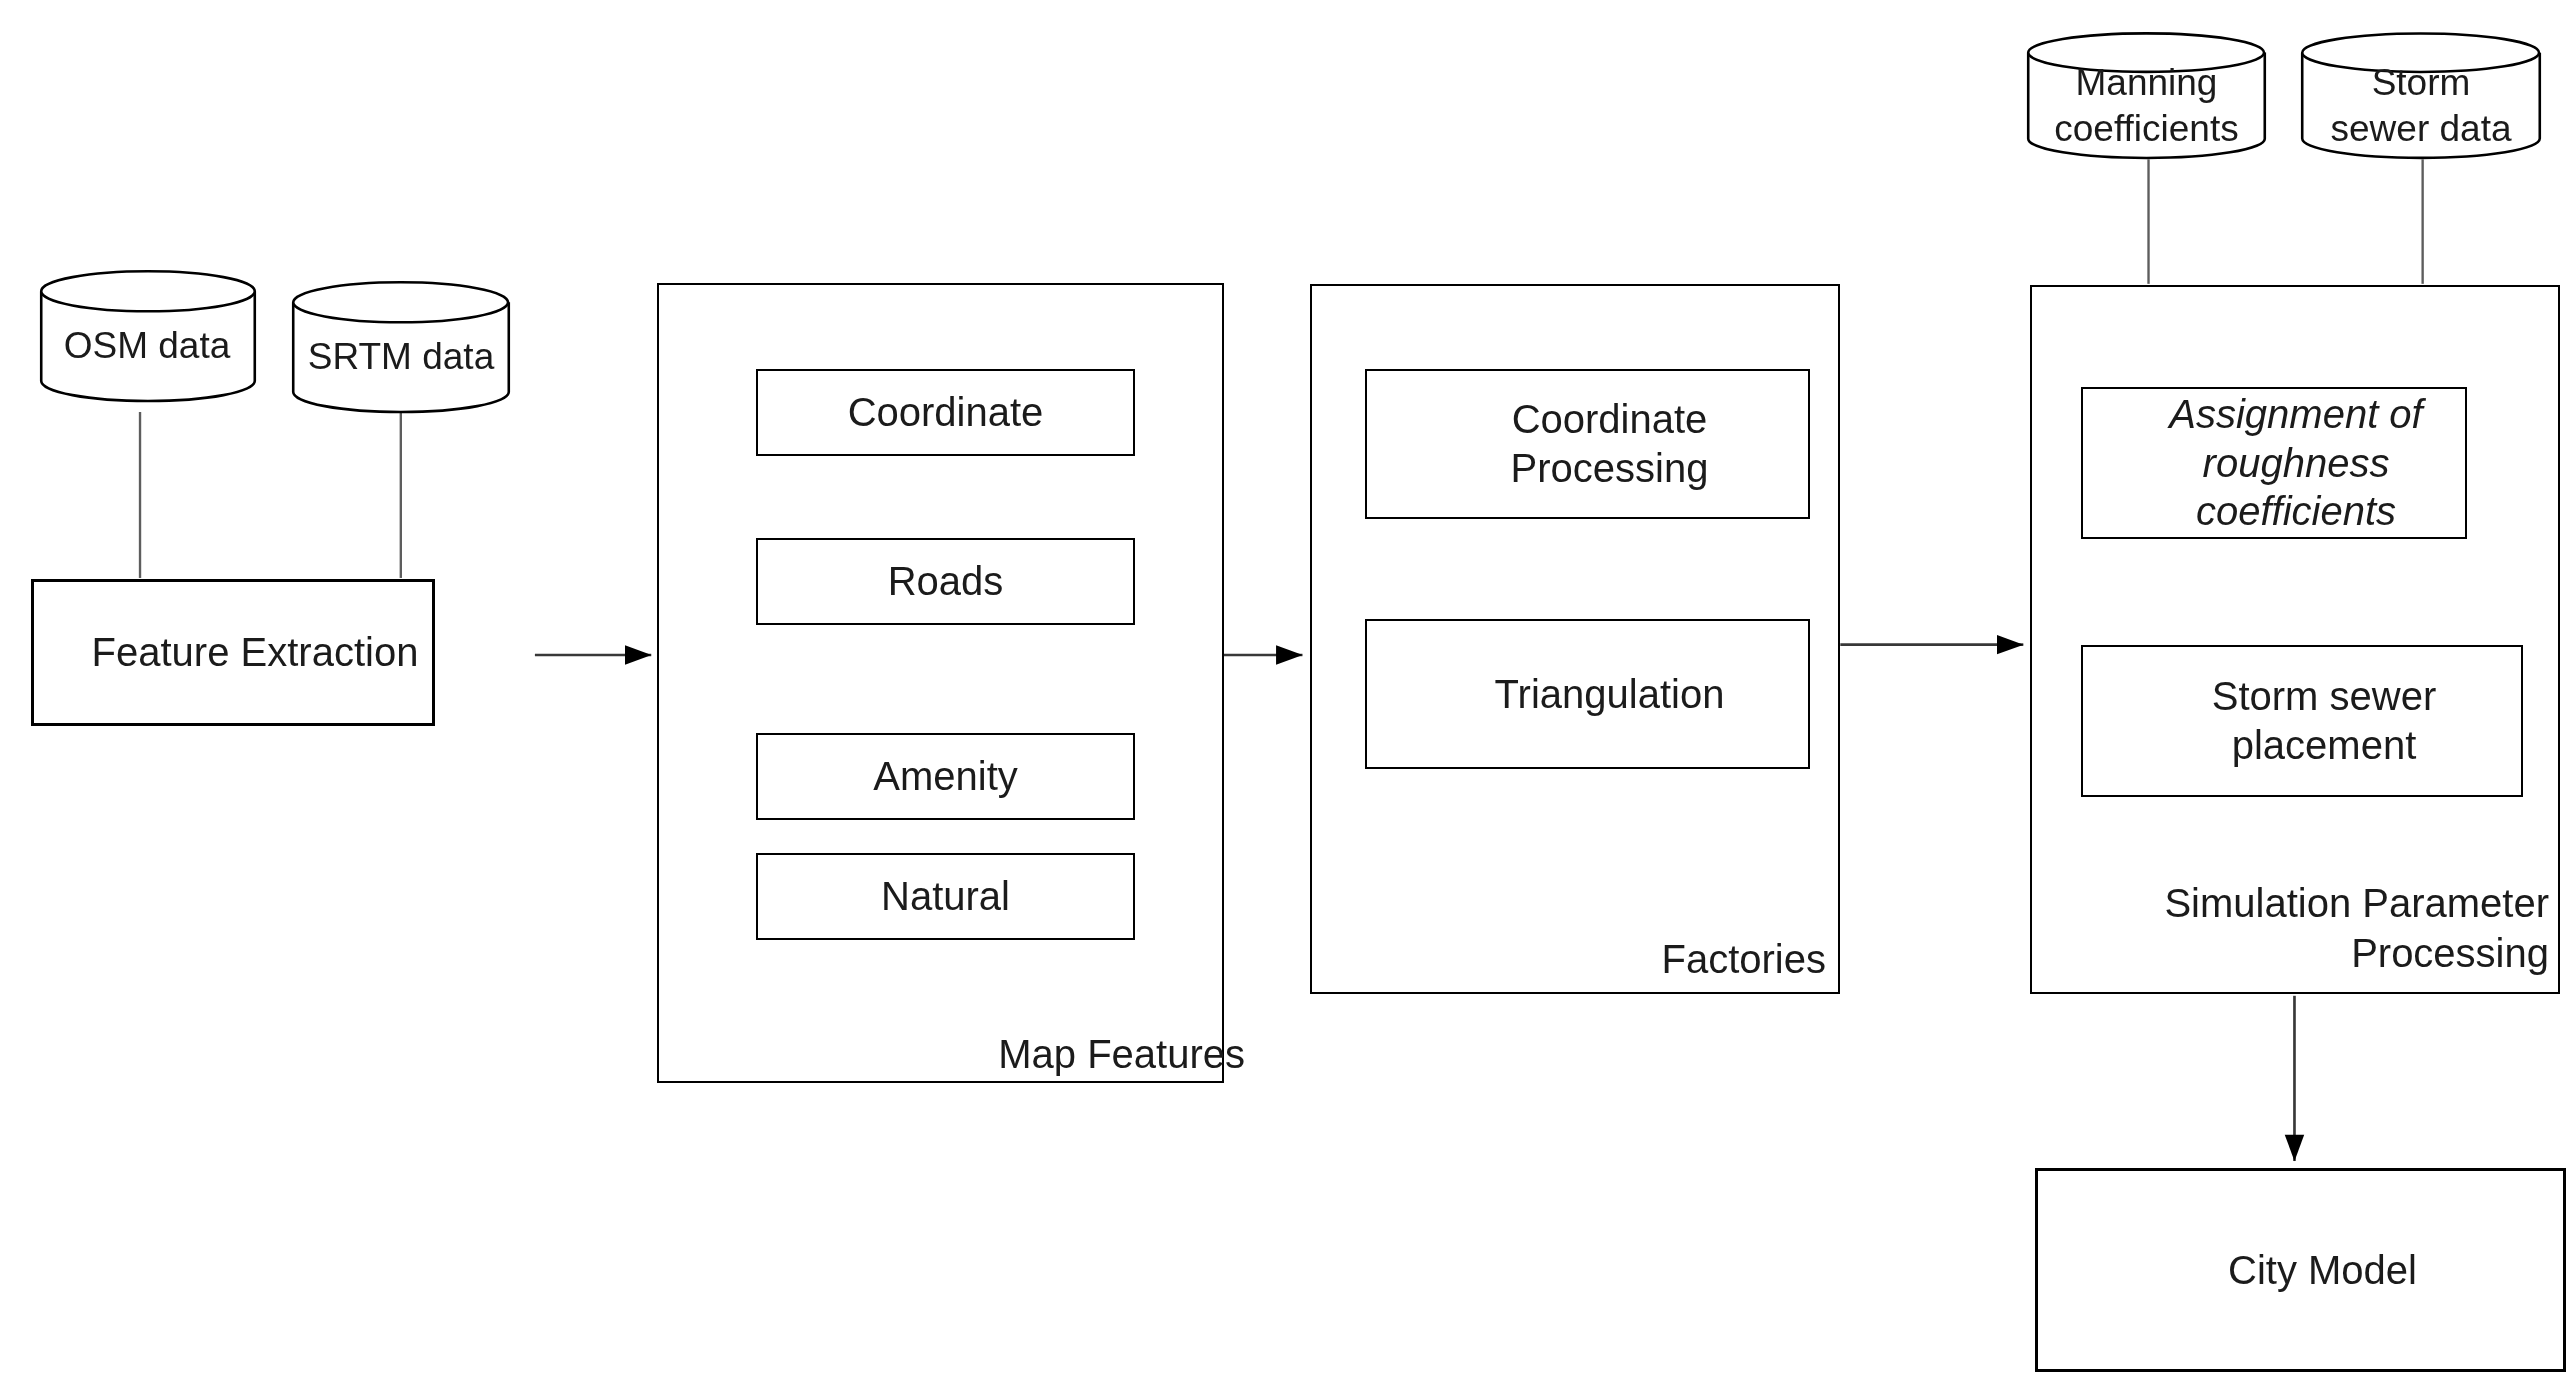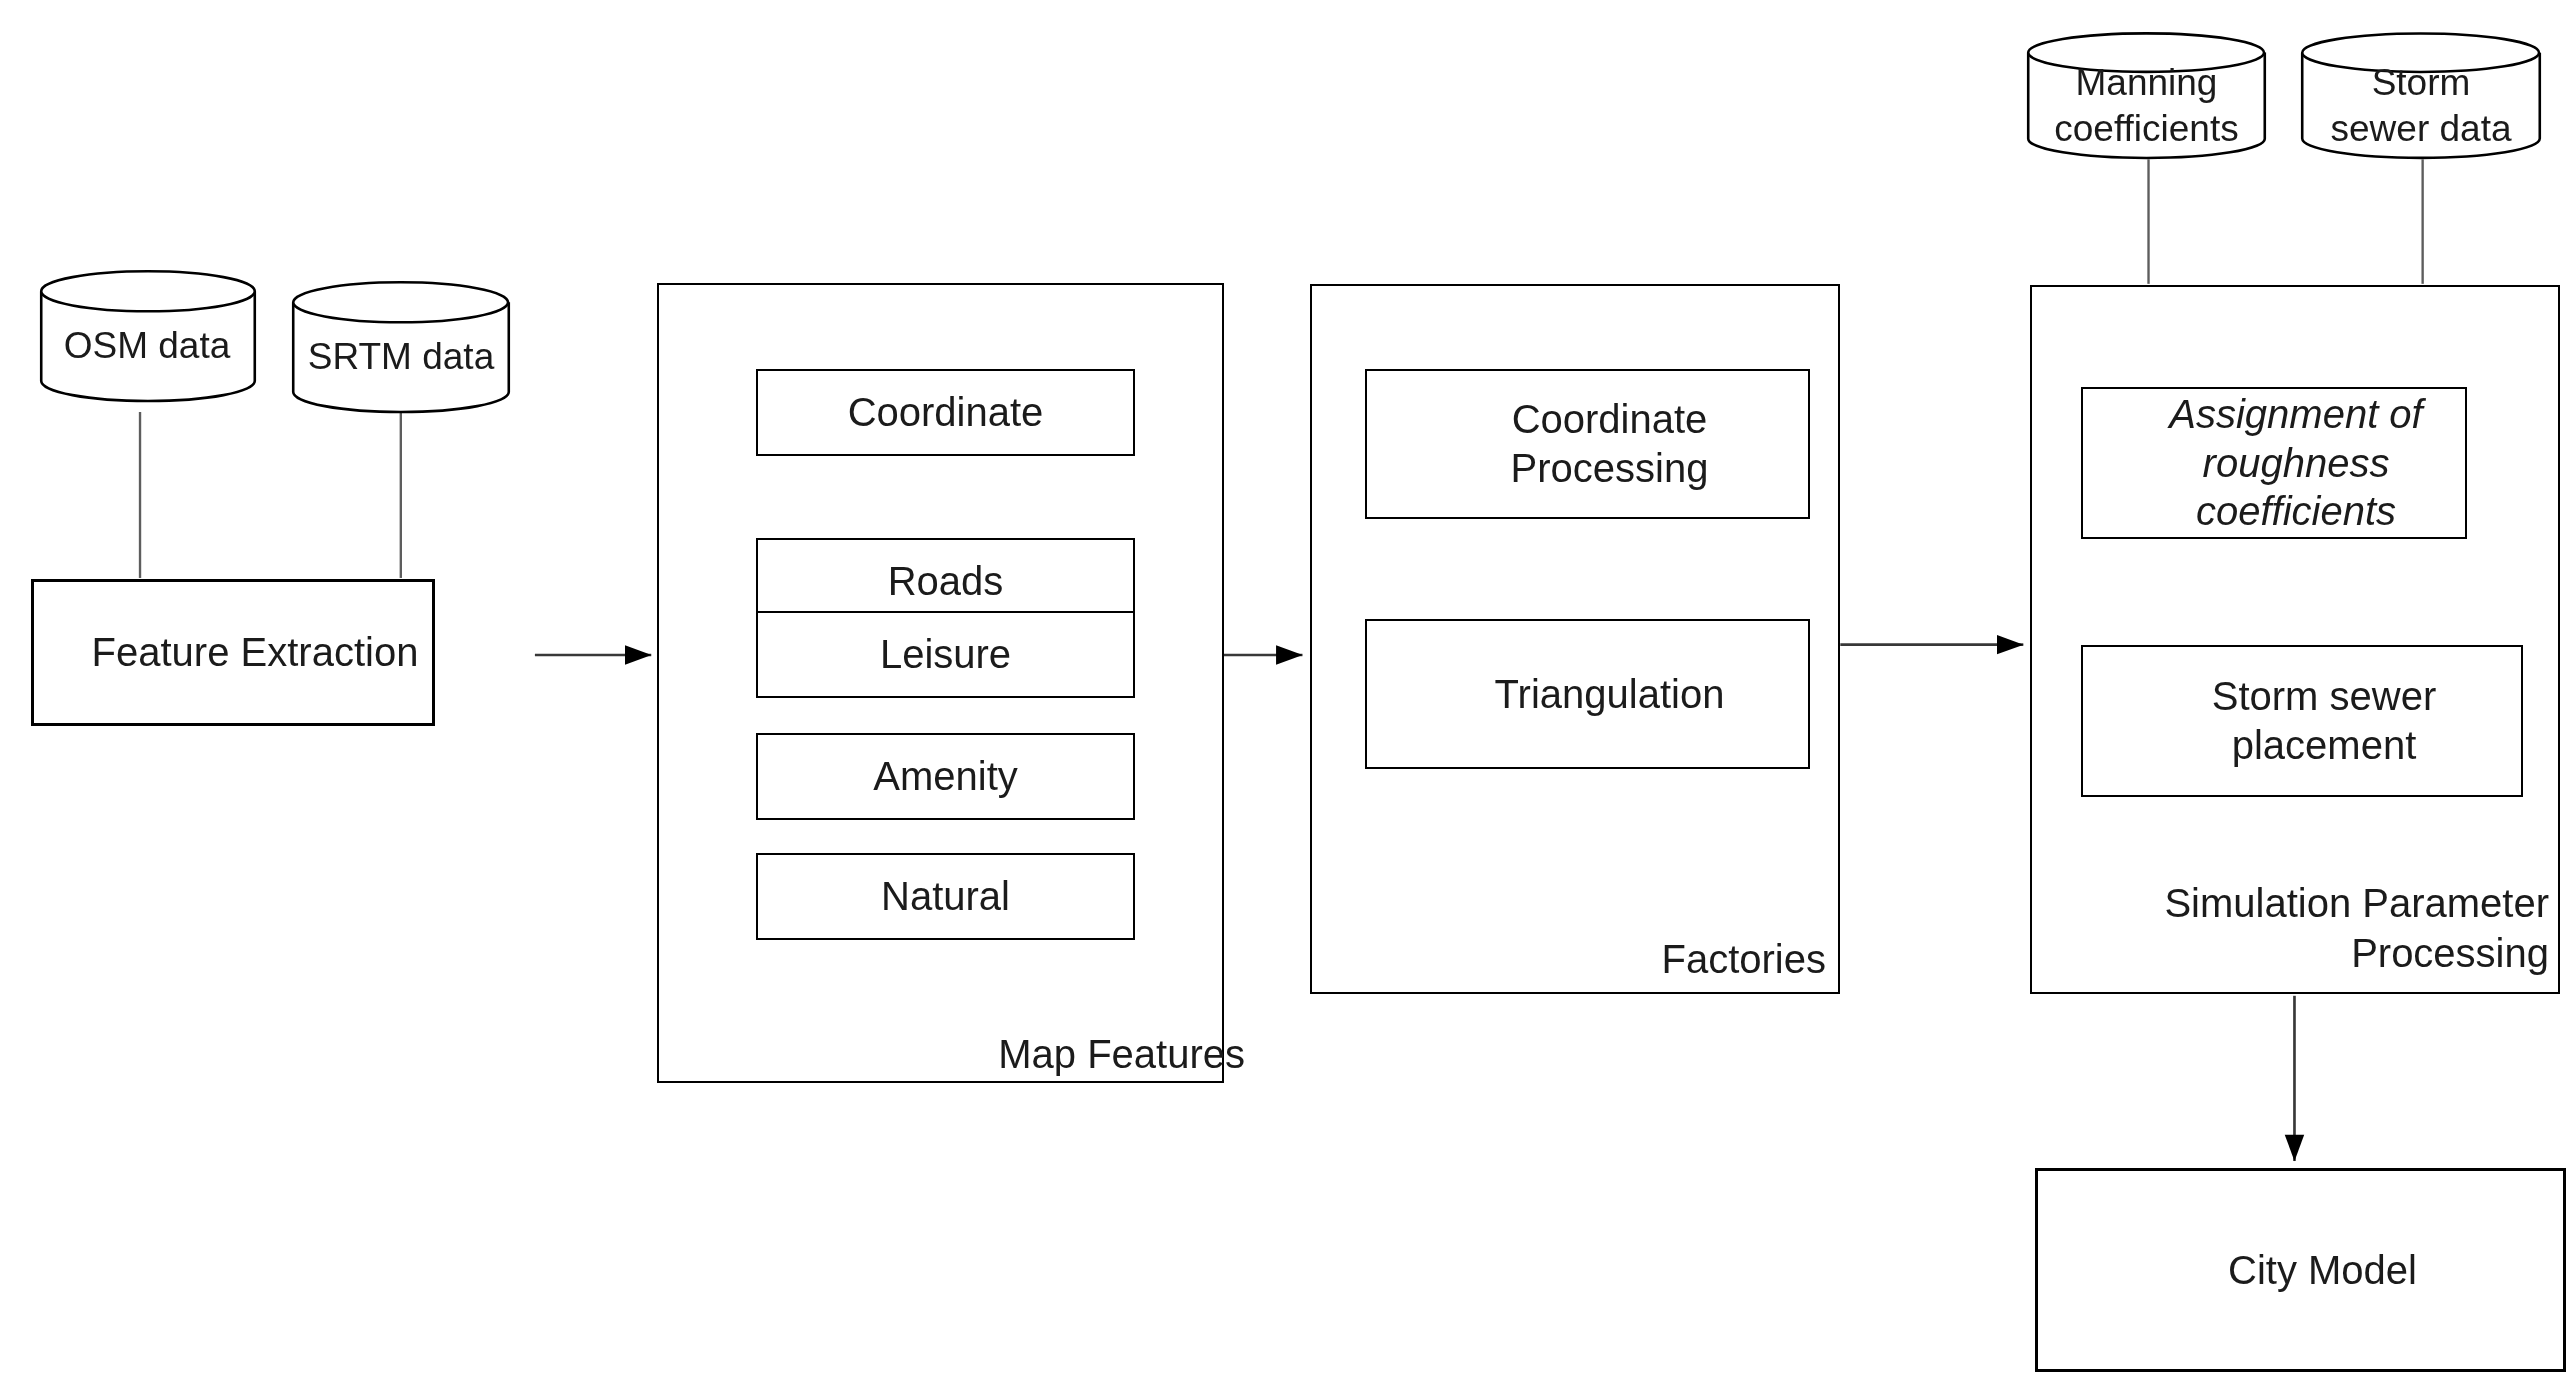--- a/index.html
+++ b/index.html
@@ -124,23 +124,20 @@
     <span class="lbl">Feature Extraction</span>
   </div>
 
   <div class="container" style="left:657px;top:283px;width:567px;height:800px;"></div>
   <div class="box mf-item" style="left:756px;top:369px;width:379px;height:87px;">
     <span class="lbl">Coordinate</span>
   </div>
   <div class="box mf-item" style="left:756px;top:490px;width:379px;height:87px;margin-top:48px;">
     <span class="lbl">Roads</span>
   </div>
-  <div class="box mf-item" style="left:756px;top:611px;width:379px;height:87px;">
-    <span class="lbl">Leisure</span>
-  </div>
   <div class="box mf-item" style="left:756px;top:733px;width:379px;height:87px;">
     <span class="lbl">Amenity</span>
   </div>
   <div class="box mf-item" style="left:756px;top:853px;width:379px;height:87px;">
     <span class="lbl">Natural</span>
   </div>
   <div class="clabel" style="left:657px;top:1030px;width:549px;margin-left:39px;">Map Features</div>
 
   <div class="container" style="left:1310px;top:284px;width:530px;height:710px;"></div>
   <div class="box node-lbl" style="left:1365px;top:369px;width:445px;height:150px;">

